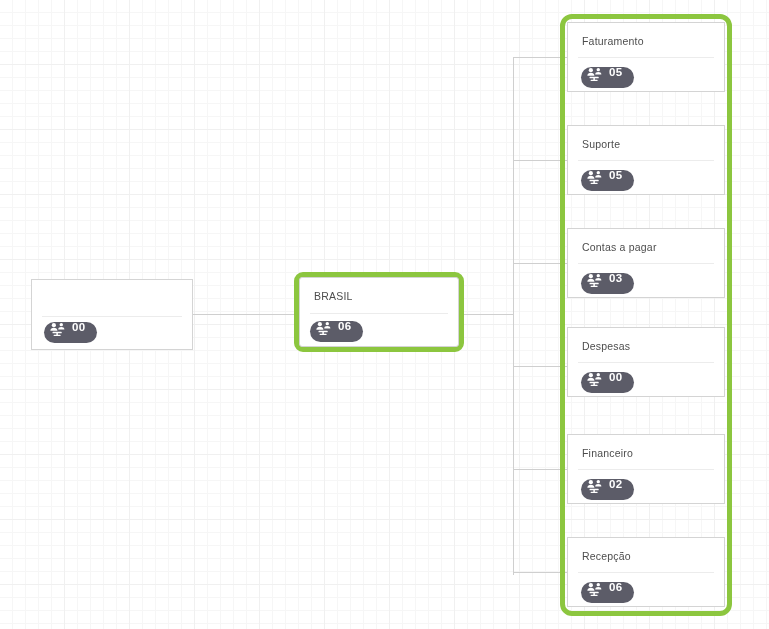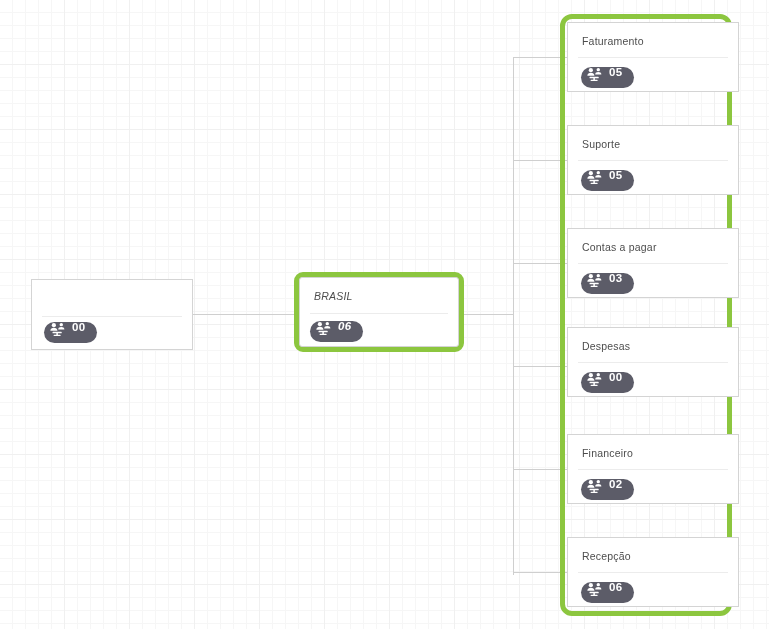--- a/index.html
+++ b/index.html
@@ -75,32 +75,31 @@
 
   
   #brasil-wrap{
     position:absolute;left:294px;top:272px;width:170px;height:80px;
     border:4px solid #8cc63f;border-radius:9px;box-sizing:border-box;
     background:#8cc63f;
   }
   #brasil-node{
     position:absolute;left:299px;top:277px;width:160px;height:70px;
     border-radius:3px;
-    font-style:italic;
   }
   #brasil-node .node-divider{top:35px;}
 
   
   #group-frame{
     position:absolute;left:560px;top:14px;width:172px;height:602px;
     border:5px solid #8cc63f;border-radius:12px;box-sizing:border-box;
     background:transparent;
   }
   
-  .dept{left:567px;width:172px;height:70px;}
+  .dept{left:567px;width:158px;height:70px;}
   .dept .node-divider{top:34px;}
 
   
   .dept .badge{left:13px;top:44px;}
   #brasil-node .badge{left:10px;top:43px;}
 </style>
 </head>
 <body>
 
 <div id="canvas"></div>

